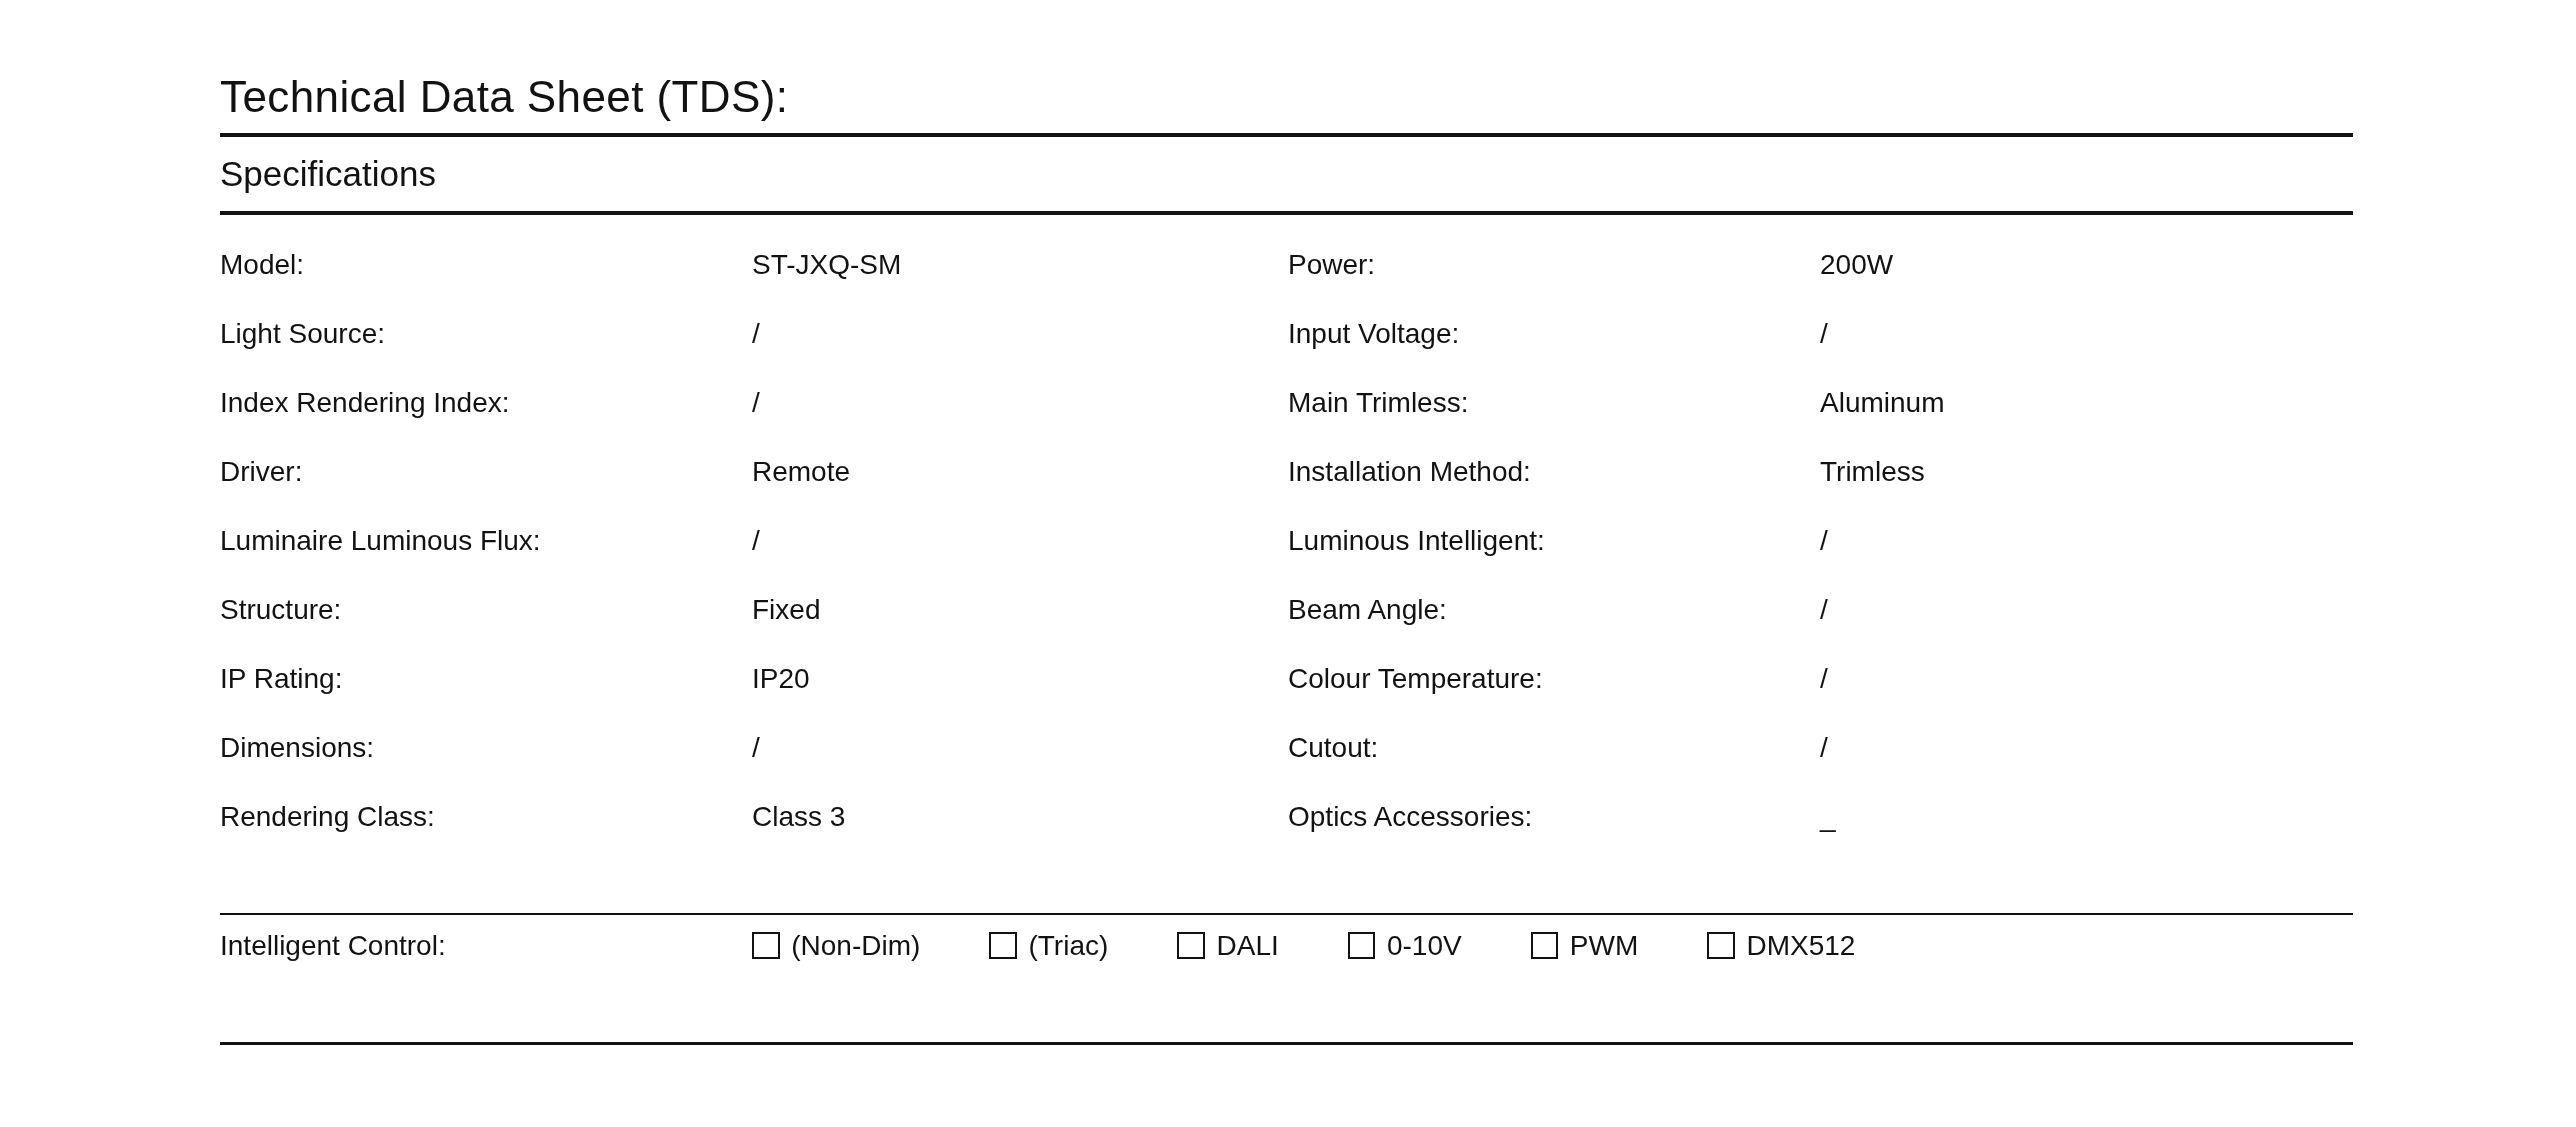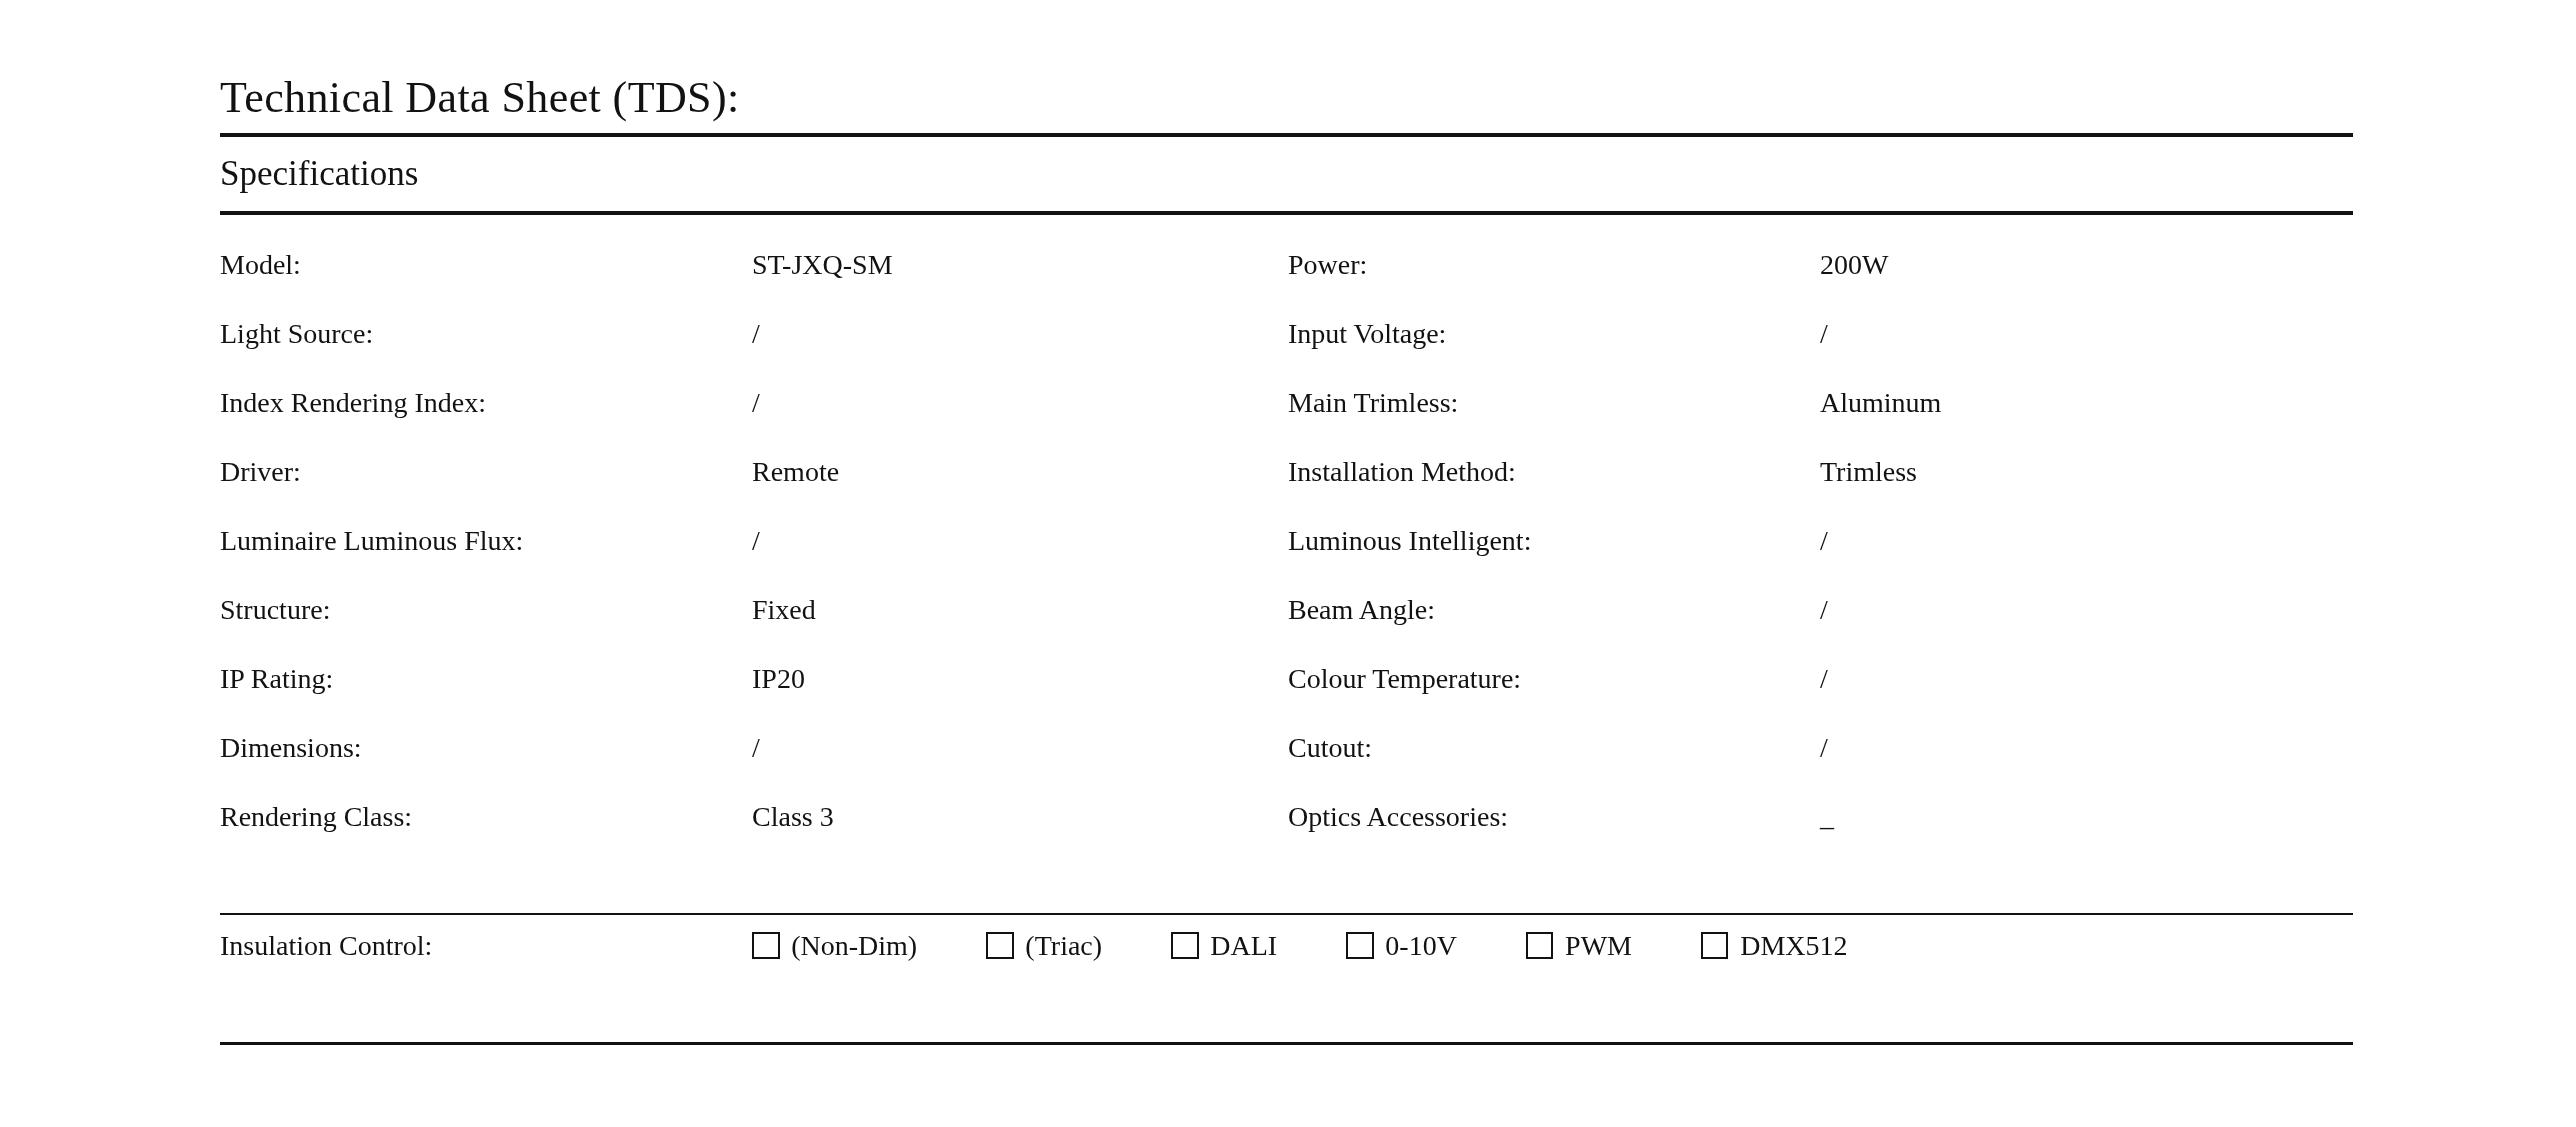--- a/index.html
+++ b/index.html
@@ -13,21 +13,20 @@
     position: relative;
     overflow: hidden;
     font-family: "Liberation Sans", sans-serif;
     color: #121212;
   }
   .sheet {
     position: absolute;
     left: 0; top: 0;
     width: 2236px;
     height: 1128px;
-    font-family: Liberation Serif, serif;
   }
   .doc-title {
     position: absolute;
     left: 220px;
     top: 72px;
     font-size: 44px;
     font-weight: 400;
     letter-spacing: 0.4px;
     white-space: nowrap;
   }
@@ -169,21 +168,21 @@
       <div class="cell">Rendering Class:</div>
       <div class="cell">Class 3</div>
       <div class="cell">Optics Accessories:</div>
       <div class="cell">_</div>
     </div>
   </div>
 
   <div class="rule rule-mid"></div>
 
   <div class="bottom-row controls-row">
-    <div class="row-label">Insulation Control:</div>
+    <div class="row-label">Intelligent Control:</div>
     <div class="options">
       <div class="opt">
         <span class="cb"></span>
         <span>(Non-Dim)</span>
       </div>
       <div class="opt">
         <span class="cb"></span>
         <span>(Triac)</span>
       </div>
       <div class="opt">

